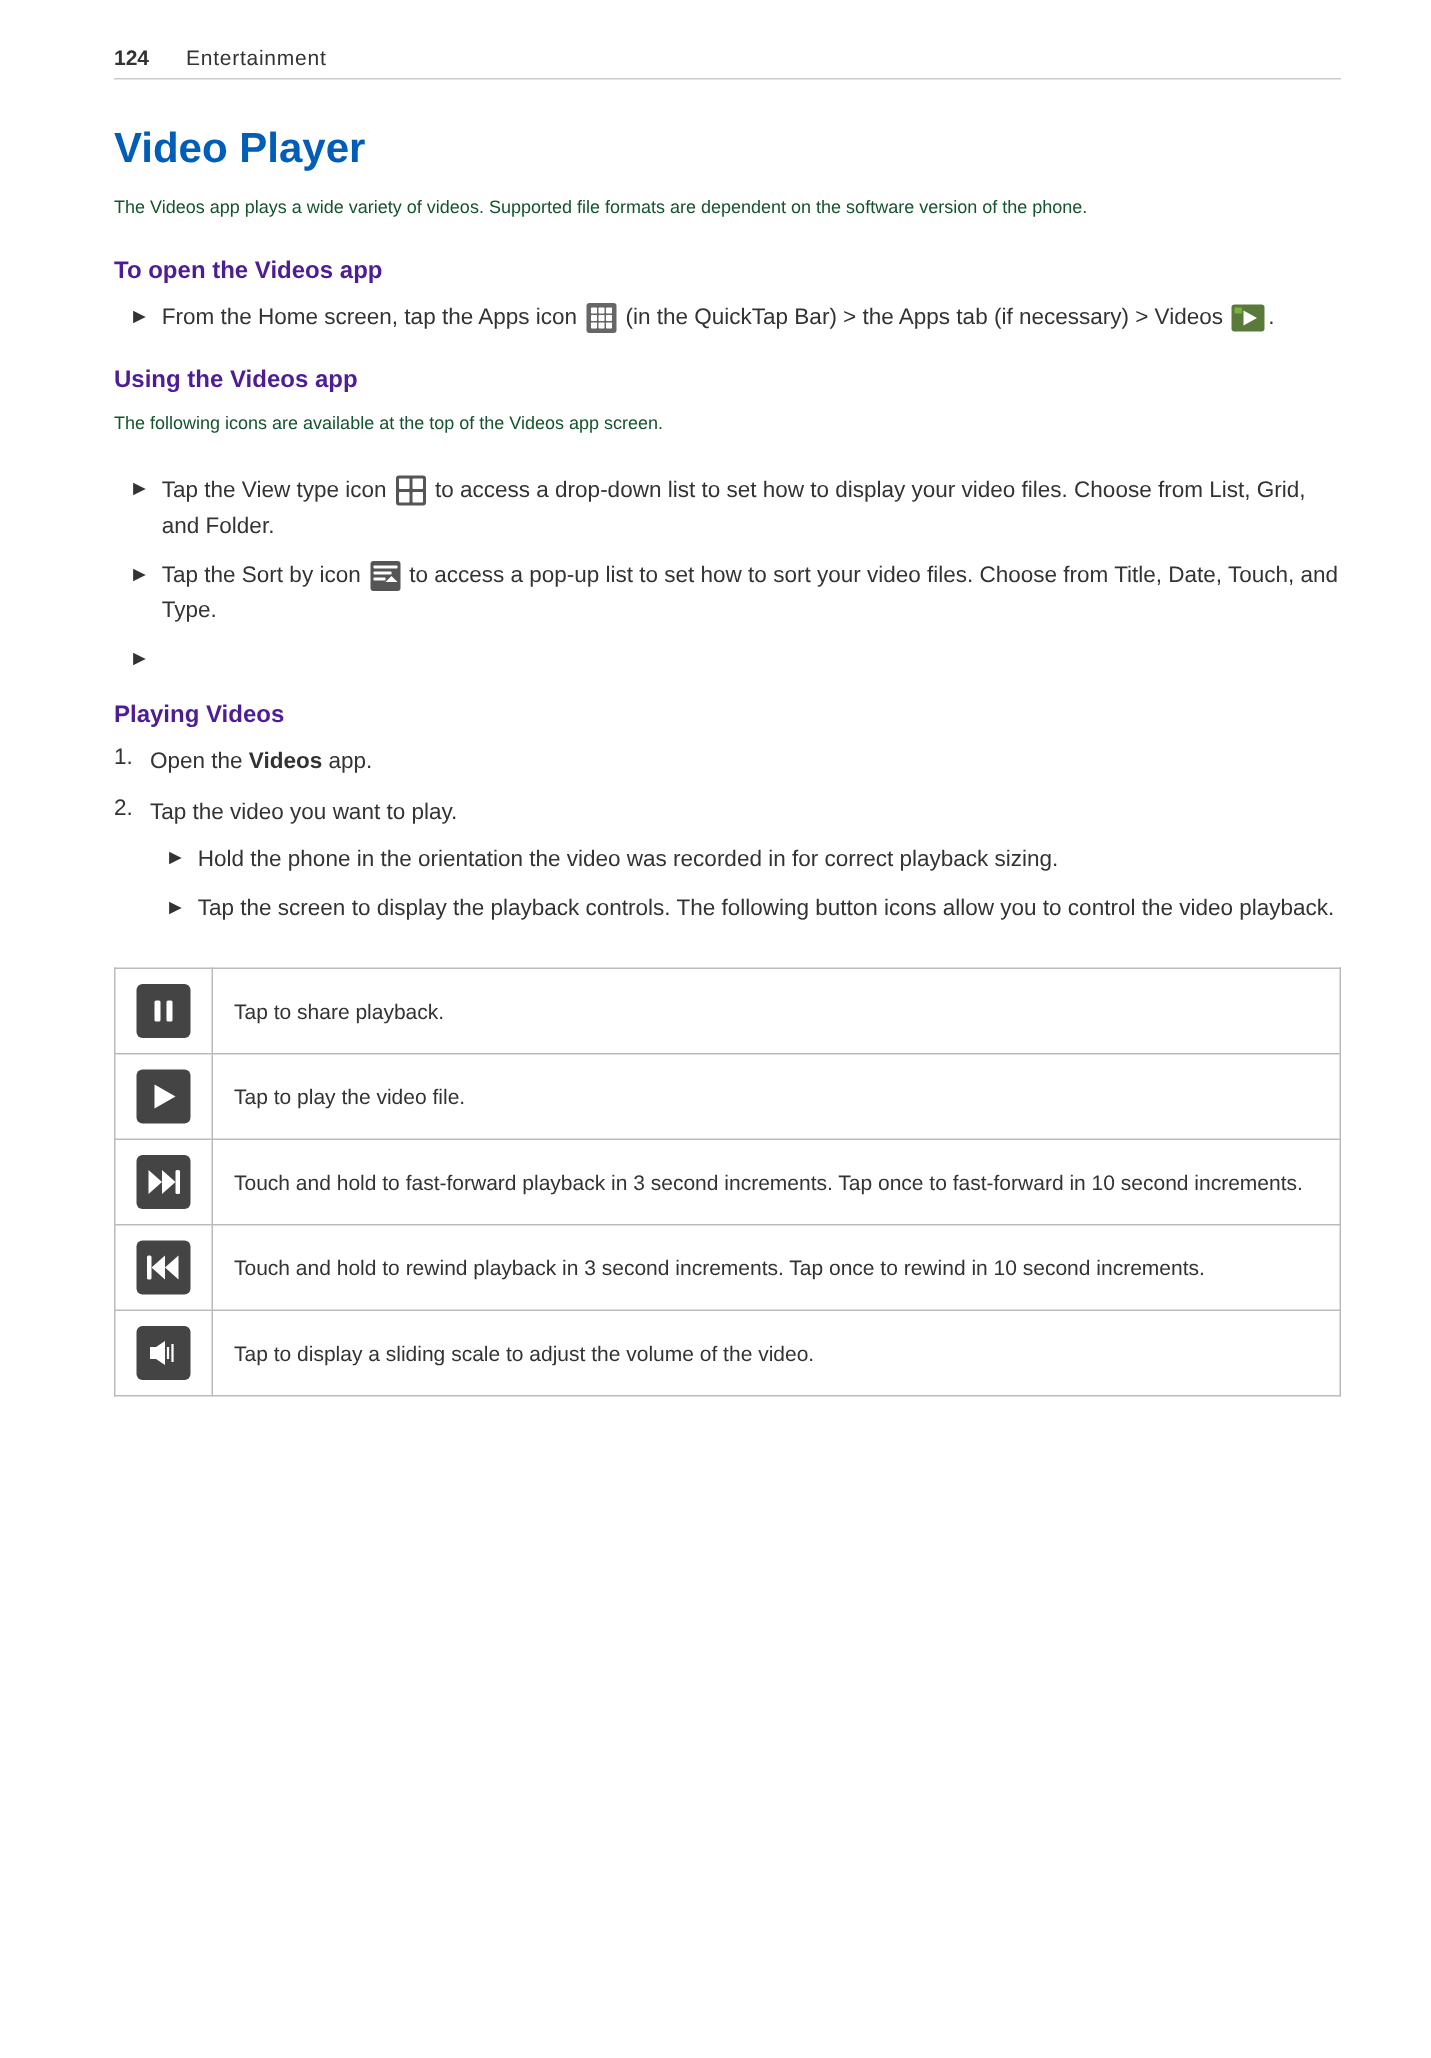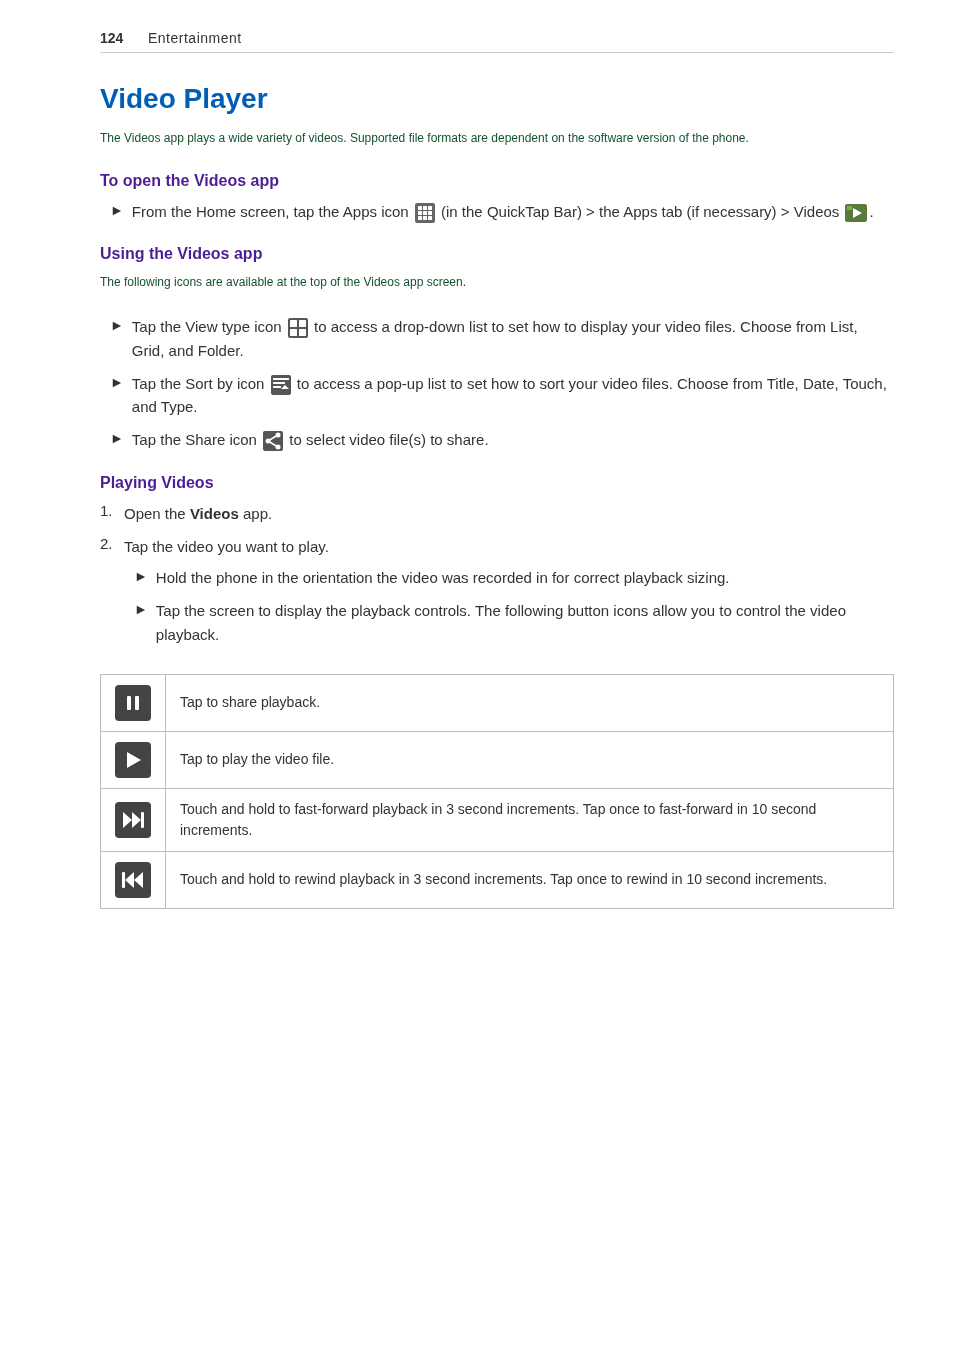--- a/index.html
+++ b/index.html
@@ -6,22 +6,21 @@
     body {
       font-family: Arial, sans-serif;
       font-size: 15px;
       color: #333;
       background: #fff;
       width: 954px;
       min-height: 1372px;
       padding: 0;
     }
     .page {
-      padding: 30px 60px 40px 60px;
-      margin-left: 40px;
+      padding: 30px 60px 40px 76px;
     }
     .page-header {
       display: flex;
       align-items: baseline;
       border-bottom: 1px solid #ccc;
       padding-bottom: 6px;
       margin-bottom: 30px;
     }
     .page-number {
       font-size: 14px;
@@ -237,33 +236,20 @@
             <rect x="2" y="11" width="8" height="2" fill="#fff" rx="0.5"></rect>
             <polygon points="14,10 18,14 10,14" fill="#fff"></polygon>
           </svg>
         </span>
         to access a pop-up list to set how to sort your video files. Choose from <b>Title</b>, <b>Date</b>, <b>Touch</b>, and <b>Type</b>.
       </span>
     </div>
 
     <div class="bullet-item">
       <span class="bullet-arrow">►</span>
-      <span class="bullet-text">
-        Tap the <b>Share</b> icon
-        <span class="inline-icon icon-share" style="background:#555; display:inline-block; width:20px;height:20px; vertical-align:middle; border-radius:2px; margin:0 2px;">
-          <svg width="20" height="20" viewBox="0 0 20 20" xmlns="http://www.w3.org/2000/svg">
-            <circle cx="15" cy="4" r="2.5" fill="#fff"></circle>
-            <circle cx="15" cy="16" r="2.5" fill="#fff"></circle>
-            <circle cx="5" cy="10" r="2.5" fill="#fff"></circle>
-            <line x1="5" y1="10" x2="15" y2="4" stroke="#fff" stroke-width="1.5"></line>
-            <line x1="5" y1="10" x2="15" y2="16" stroke="#fff" stroke-width="1.5"></line>
-          </svg>
-        </span>
-        to select video file(s) to share.
-      </span>
     </div>
   </div>
 
   <div class="subsection-block">
     <div class="subsection-title">Playing Videos</div>
 
     <div class="numbered-item">
       <span class="numbered-label">1.</span>
       <span class="numbered-text">
         Open the <b>Videos</b> app.
@@ -338,17 +324,29 @@
               <svg width="24" height="20" viewBox="0 0 24 20" xmlns="http://www.w3.org/2000/svg">
                 <polygon points="22,2 13,10 22,18" fill="#fff"></polygon>
                 <polygon points="13,2 4,10 13,18" fill="#fff"></polygon>
                 <rect x="1" y="2" width="3" height="16" rx="1" fill="#fff"></rect>
               </svg>
             </div>
           </td>
           <td>Touch and hold to rewind playback in 3 second increments. Tap once to rewind in 10 second increments.</td>
         </tr>
 
+        <tr>
+          <td class="icon-cell">
+            <div class="btn-icon vol">
+              <svg width="22" height="20" viewBox="0 0 22 20" xmlns="http://www.w3.org/2000/svg">
+                <polygon points="2,6 2,14 6,14 12,18 12,2 6,6" fill="#fff"></polygon>
+                <line x1="14" y1="6" x2="14" y2="14" stroke="#fff" stroke-width="1.5"></line>
+                <line x1="17" y1="4" x2="17" y2="16" stroke="#fff" stroke-width="1.5"></line>
+              </svg>
+            </div>
+          </td>
+          <td>Tap to display a sliding scale to adjust the volume of the video.</td>
+        </tr>
       </tbody>
     </table>
 
   </div>
 </div>
 
 </body></html>

